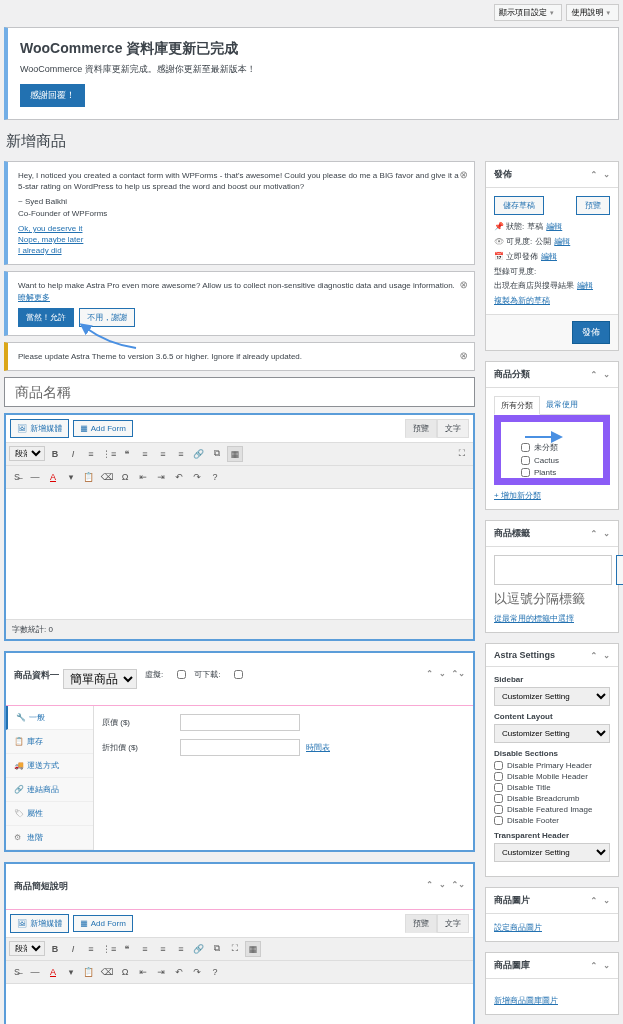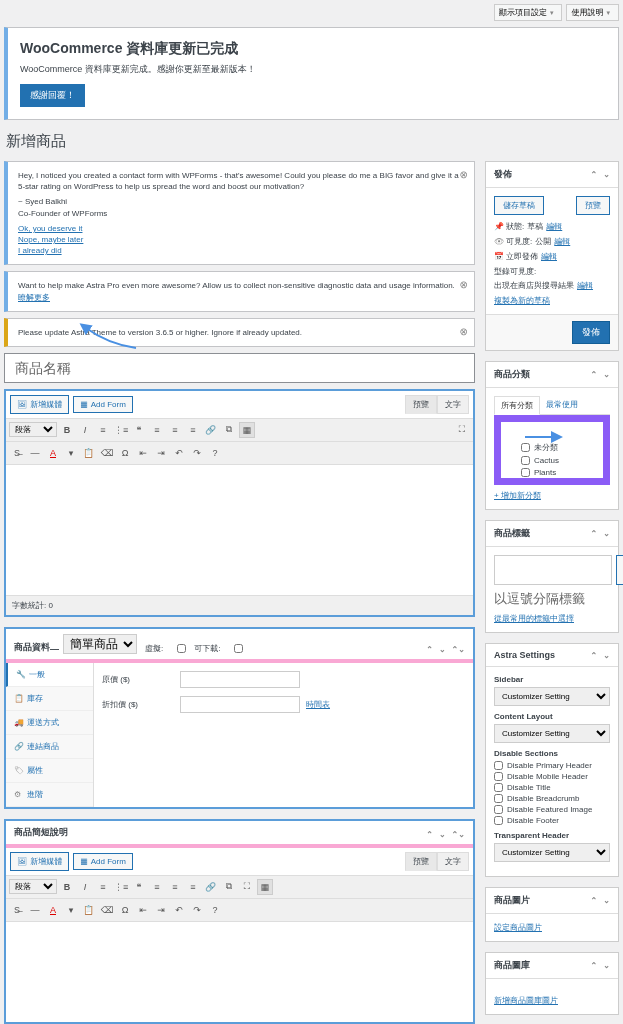--- a/index.html
+++ b/index.html
@@ -29,26 +29,26 @@
 .editor-area{border:1px solid #ccc;background:#fff;margin-bottom:10px}
 .editor-toolbar-top{display:flex;padding:4px;gap:4px;background:#fff;border-bottom:1px solid #ddd;align-items:center}
 .media-btn{border:1px solid #2271b1;color:#2271b1;background:#f6f7f7;padding:3px 6px;font-size:8px;display:flex;align-items:center;gap:3px;cursor:pointer}
 .tab-switch{margin-left:auto;display:flex}
 .tab-switch span{padding:3px 7px;font-size:8px;cursor:pointer;border:1px solid #ddd;background:#f0f0f0}
 .tab-switch span.active{background:#e8e8e8;border-bottom:1px solid #e8e8e8}
 .tb-row{display:flex;gap:2px;padding:3px;background:#f0f0f0;border-bottom:1px solid #ddd;align-items:center;flex-wrap:wrap}
 .tb-btn{width:16px;height:16px;display:flex;align-items:center;justify-content:center;font-size:9px;cursor:pointer;color:#555;border:1px solid transparent}
 .tb-btn.active{background:#e0e0e0;border-color:#ccc}
 .tb-btn.fs{margin-left:auto}
-.tb-select{font-size:8px;padding:1px;border:1px solid #ccc;width:48px}
+.tb-select{font-size:8px;padding:1px;border:1px solid #ccc;width:36px}
 .editor-body{min-height:130px;background:#fff}
 .word-count{font-size:8px;padding:4px 6px;background:#f0f0f0;border-top:1px solid #ddd}
 .postbox{background:#fff;border:1px solid #ccc;margin-bottom:10px}
 .postbox.hl{border:2px solid #5b9dd9}
-.pb-header{display:flex;align-items:flex-end;padding:5px 8px;border-bottom:4px solid #f9a8d4;font-size:9px;font-weight:600}
+.pb-header{display:flex;align-items:flex-start;padding:16px 8px;border-bottom:1px solid #f9a8d4;font-size:9px;font-weight:600}
 .pb-header .toggles{margin-left:auto;display:flex;gap:6px;color:#888;font-size:8px}
 .pb-header .toggles span{cursor:pointer}
 .pb-header select{font-size:12px;margin-left:4px;padding:1px 2px;border:1px solid #ccc}
 .pb-header label{font-size:8px;font-weight:400;margin-left:8px;display:flex;align-items:center;gap:14px}
 .pb-header input[type=checkbox]{width:9px;height:9px}
 .pd-body{display:flex}
 .pd-tabs{width:88px;background:#f8f8f8;border-right:1px solid #ddd}
 .pd-tab{padding:6px 8px;font-size:8px;color:#2271b1;cursor:pointer;display:flex;align-items:center;gap:4px;border-bottom:1px solid #eee}
 .pd-tab.active{background:#fff;border-left:2px solid #2271b1}
 .pd-tab .ico{width:9px;font-size:8px;color:#888}
@@ -119,20 +119,24 @@
       <a class="line-link">Nope, maybe later</a>
       <a class="line-link">I already did</a>
     </div>
   </div>
 
   <div class="notice">
     <span class="close">⊗</span>
     <div>
       <span>Want to help make </span><strong>Astra Pro</strong><span> even more awesome? Allow us to collect non-sensitive diagnostic data and usage information. </span><a>瞭解更多</a>
     </div>
+    <div style="margin-top:5px">
+      <button class="btn-sm on">當然！允許</button>
+      <button class="btn-sm off">不用，謝謝</button>
+    </div>
   </div>
 
   <div class="notice warn">
     <span class="close">⊗</span>
     <span>Please update Astra Theme to version 3.6.5 or higher. Ignore if already updated.</span>
   </div>
 
   <input class="title-input" placeholder="商品名稱" style="">
 
   <div class="editor-area postbox hl">

